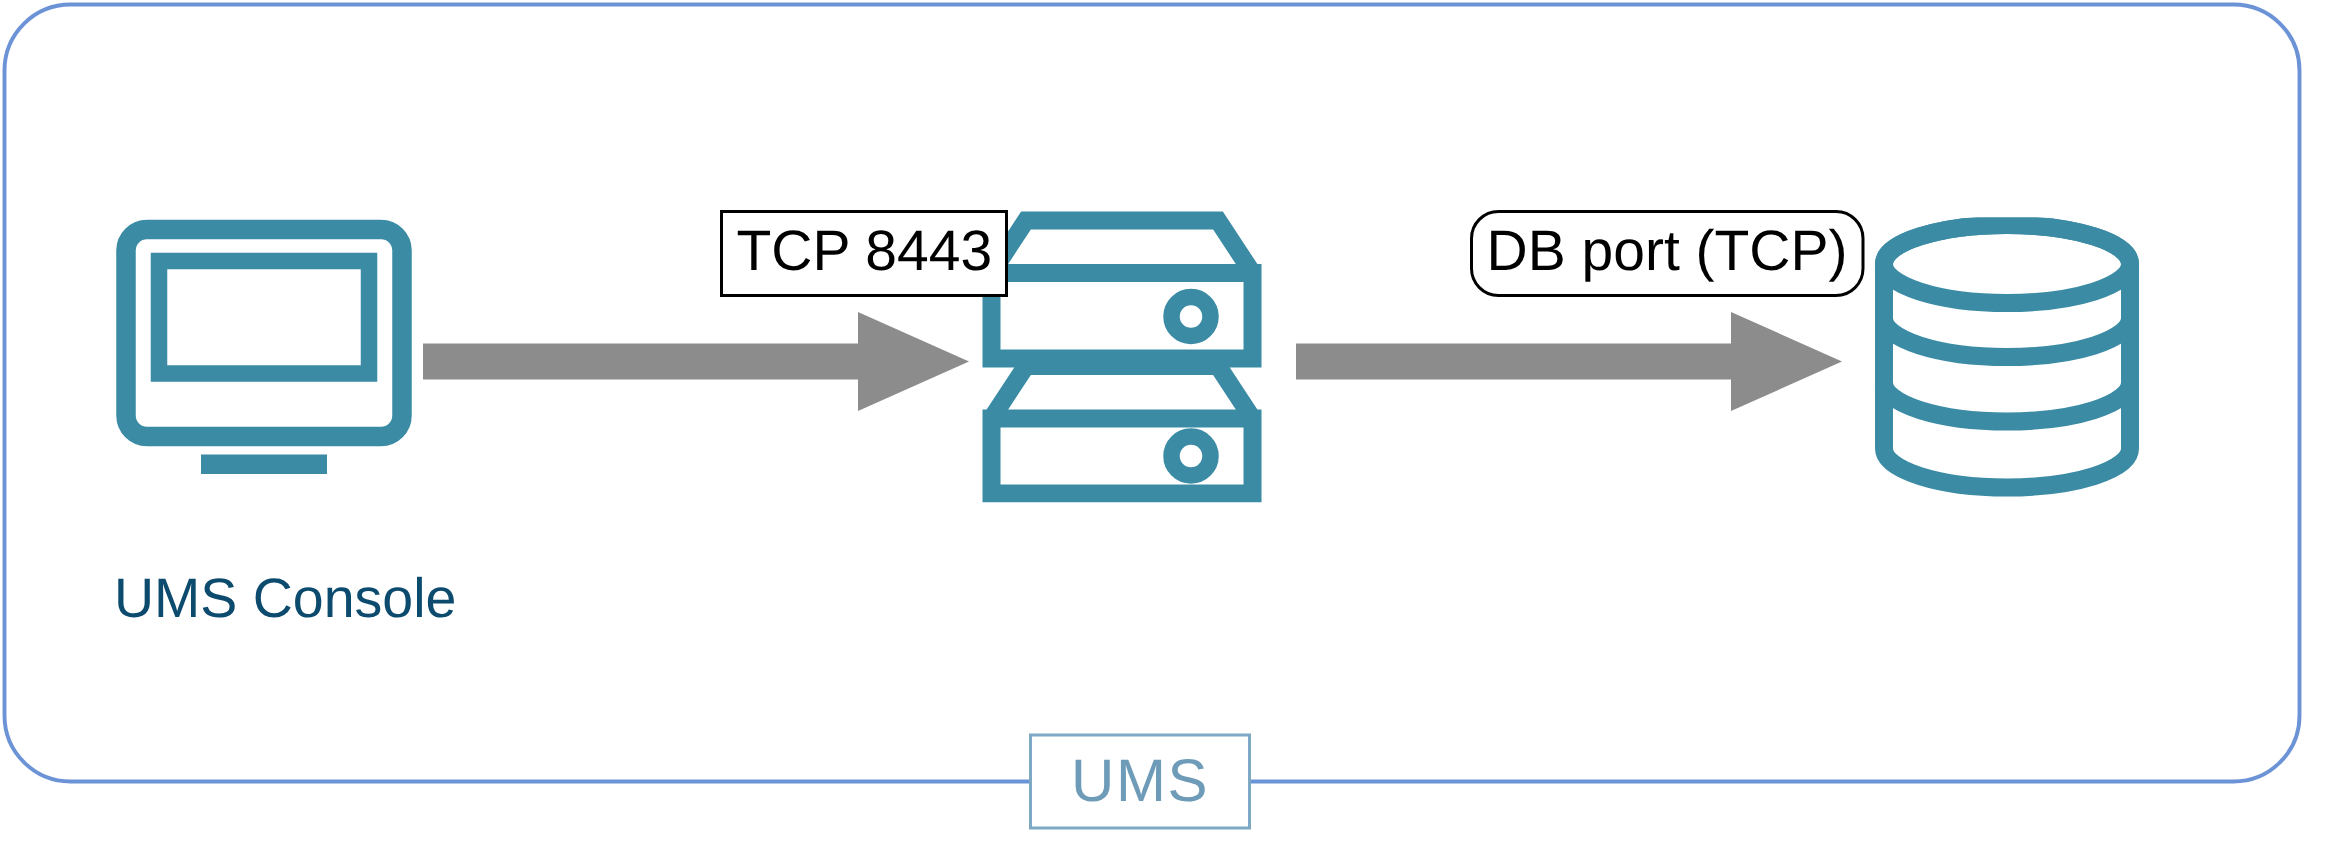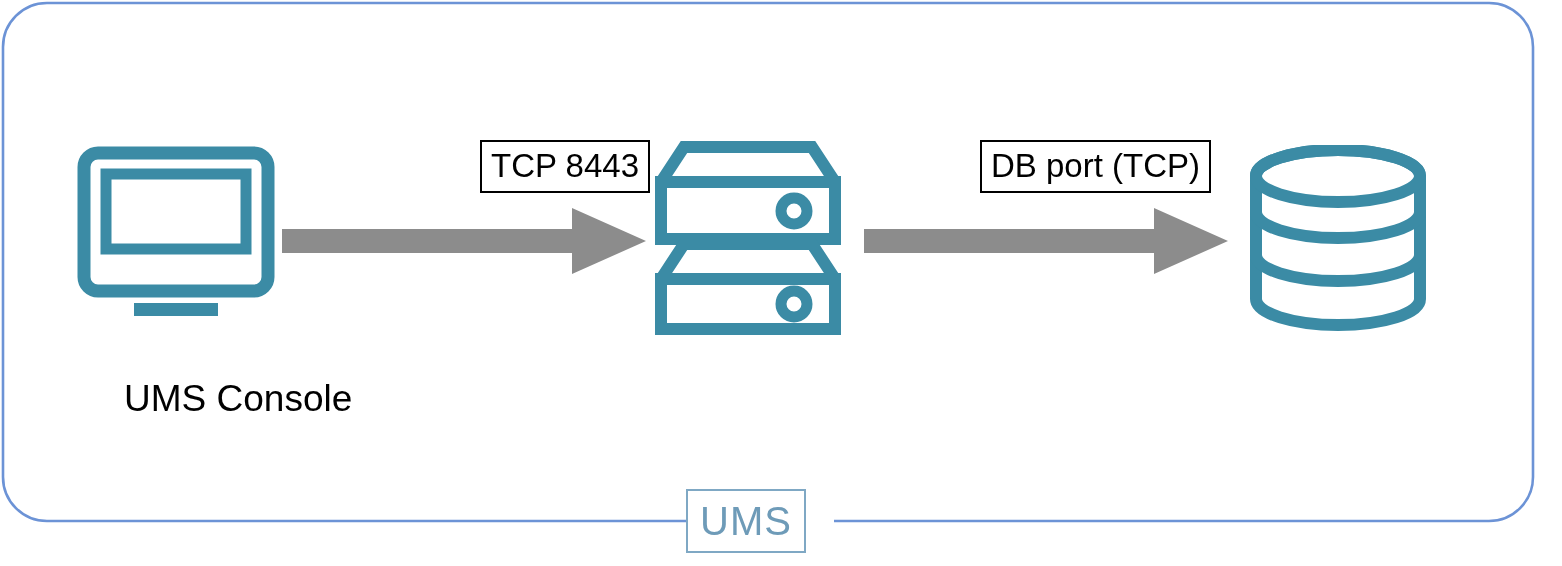--- a/index.html
+++ b/index.html
@@ -30,26 +30,25 @@
   }
   .node-icon {
     position: absolute;
     left: 0;
     top: 0;
   }
   .node-label {
     position: absolute;
     width: 100%;
     text-align: left;
-    color: #000000;
+    color: #0c4a6e;
     font-size: 37px;
     font-family: "Liberation Sans", sans-serif;
     white-space: nowrap;
     line-height: 1;
-    margin-left: 48px;
   }
   
   #node-console { left: 76px;  top: 145px; width: 220px; height: 290px; }
   #node-server  { left: 648px; top: 140px; width: 220px; height: 295px; }
   #node-db      { left: 1238px;top: 145px; width: 220px; height: 290px; }
 
   #node-console .node-label { top: 235px; }
   #node-server  .node-label { top: 240px; }
   #node-db      .node-label { top: 235px; }
 
@@ -59,36 +58,36 @@
   }
   #arrow-console-server { left: 282px; top: 206px; }
   #arrow-server-db      { left: 864px; top: 206px; }
 
   
   .port-label {
     position: absolute;
     border: 2px solid #000000;
     background: #ffffff;
     color: #000000;
-    font-size: 33px;
+    font-size: 38px;
     font-family: "Liberation Sans", sans-serif;
     line-height: 1;
     padding: 7px 9px 9px 9px;
     white-space: nowrap;
     box-sizing: border-box;
   }
   #port-label-1 { left: 480px; top: 140px; }
-  #port-label-2 { left: 980px; top: 140px; }
+  #port-label-2 { left: 980px; top: 140px; border-radius: 19px; }
 
   
   #ums-badge {
     position: absolute;
     left: 686px;
     top: 489px;
-    width: 120px;
+    width: 148px;
     height: 64px;
     background: #ffffff;
     border: 2px solid #7FA8C4;
     box-sizing: border-box;
     display: flex;
     align-items: center;
     justify-content: center;
   }
   #ums-badge-text {
     color: #6E9BB8;

